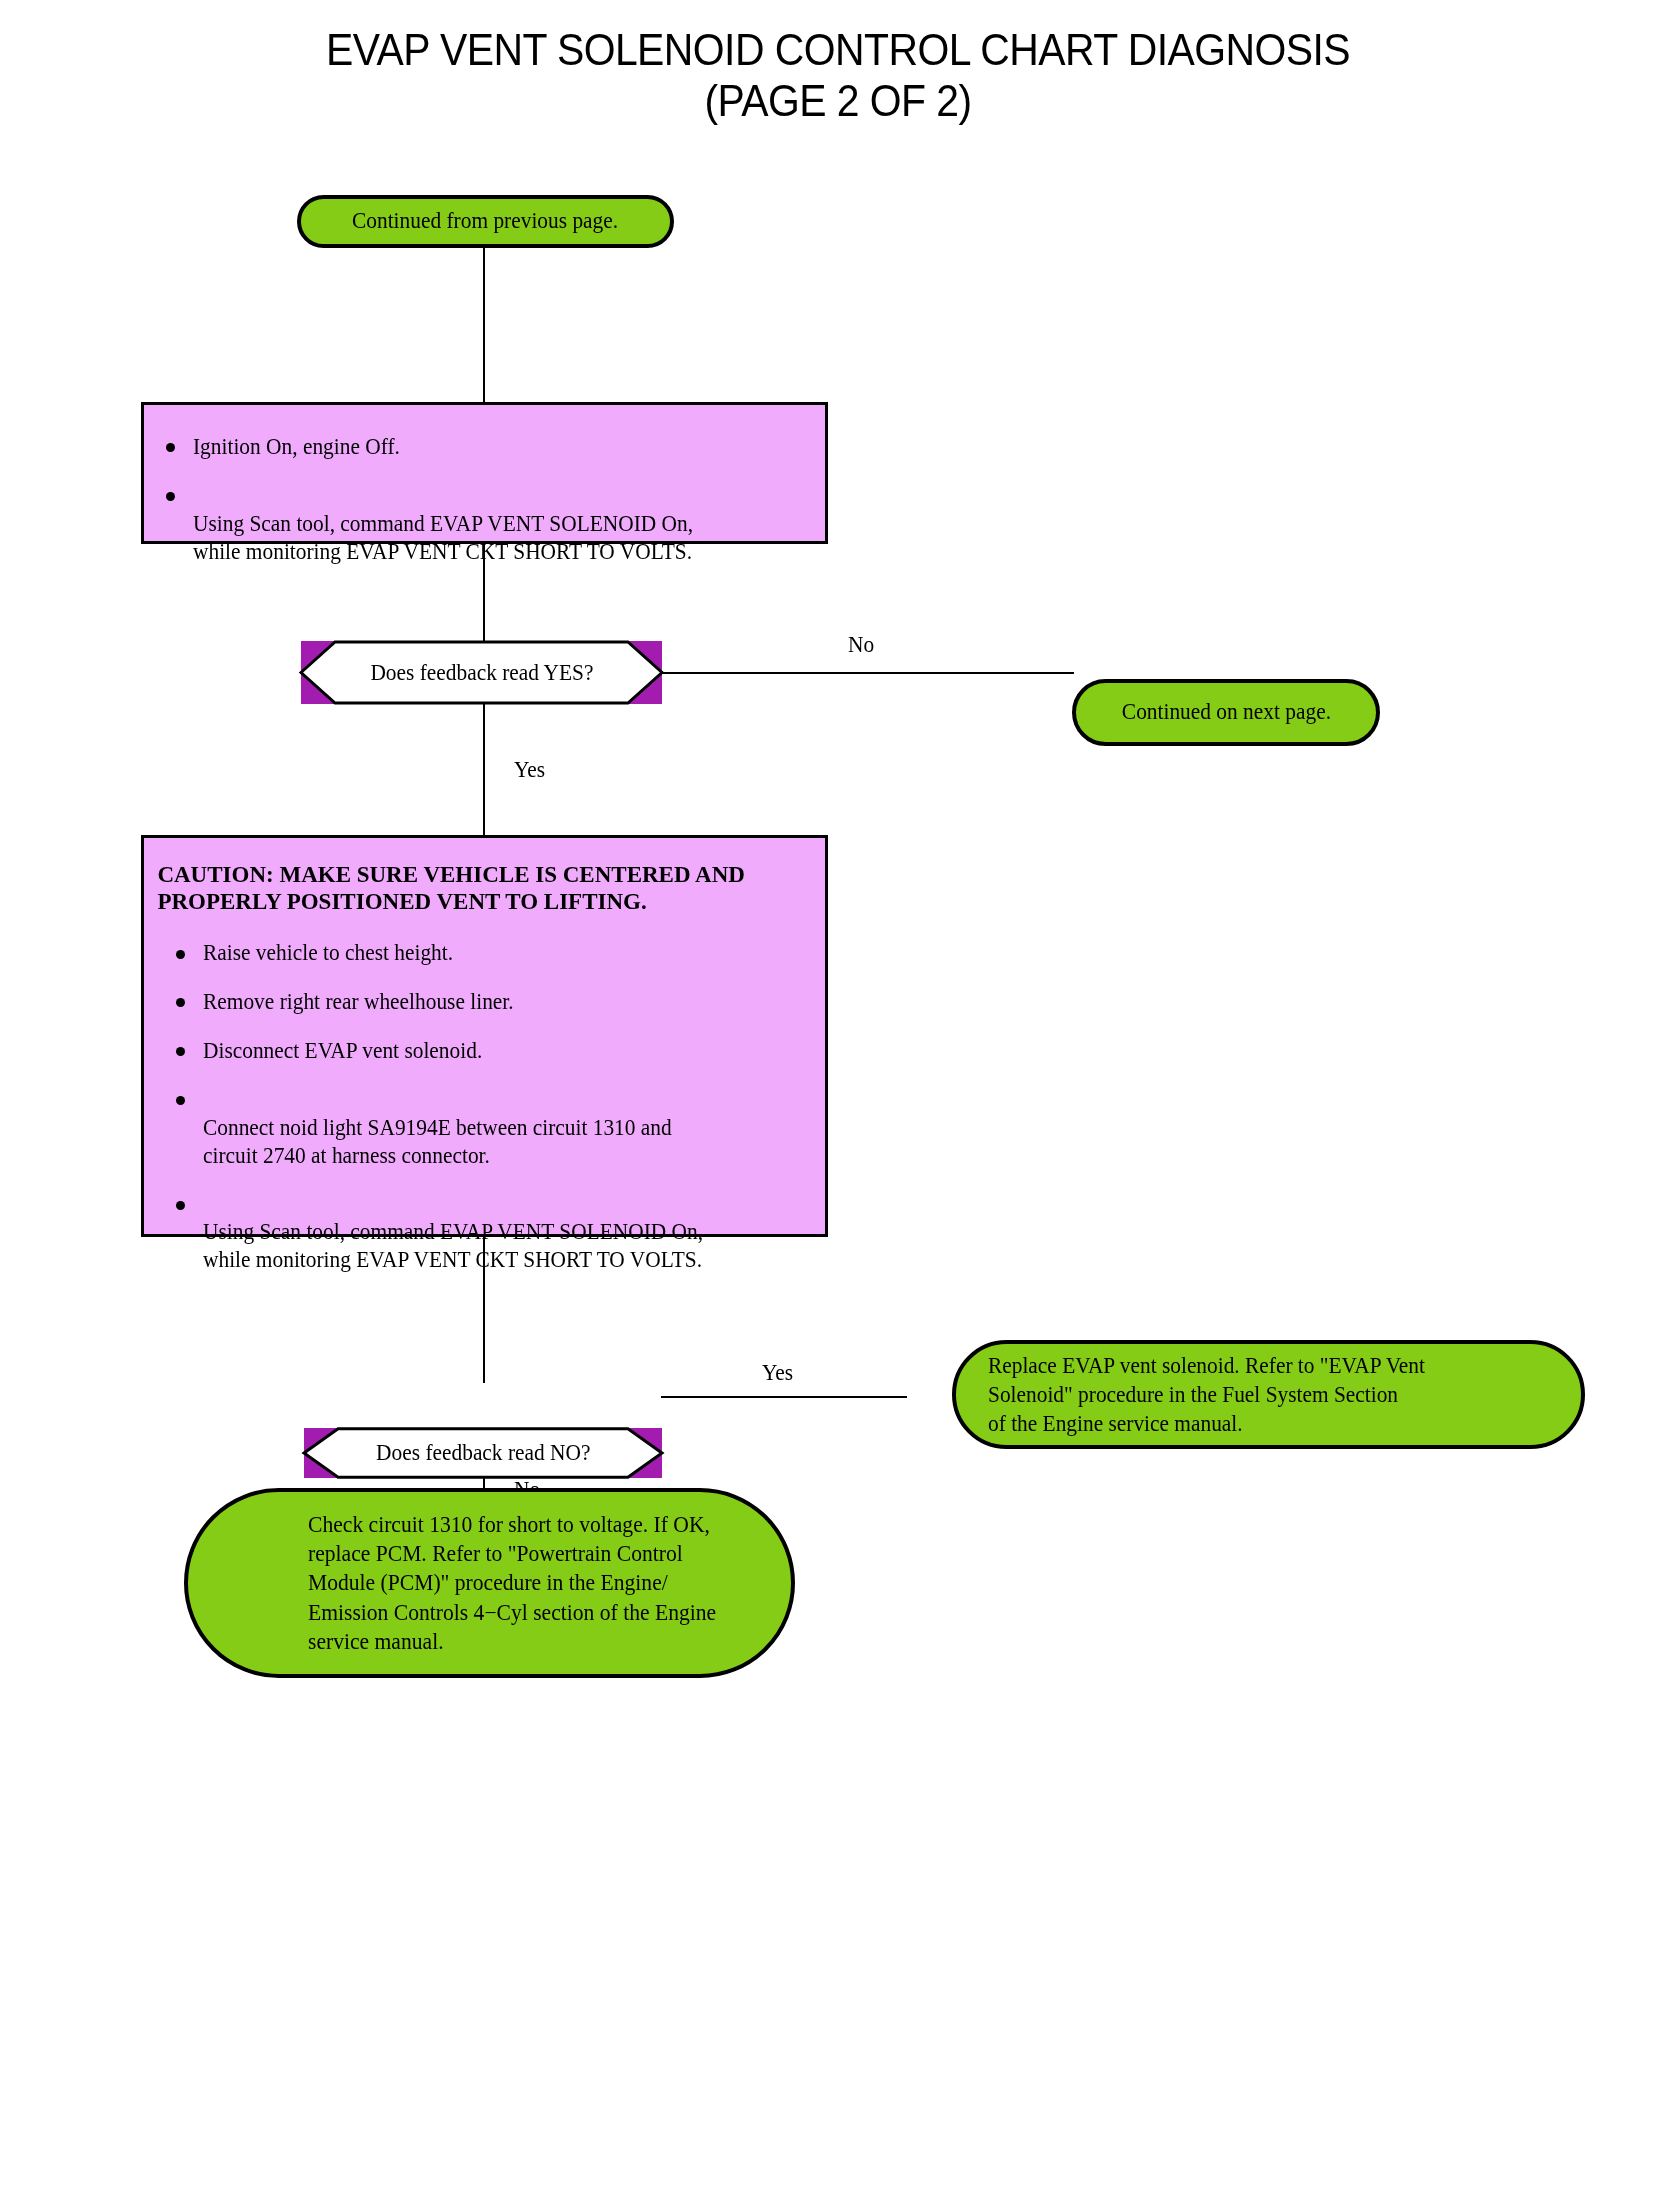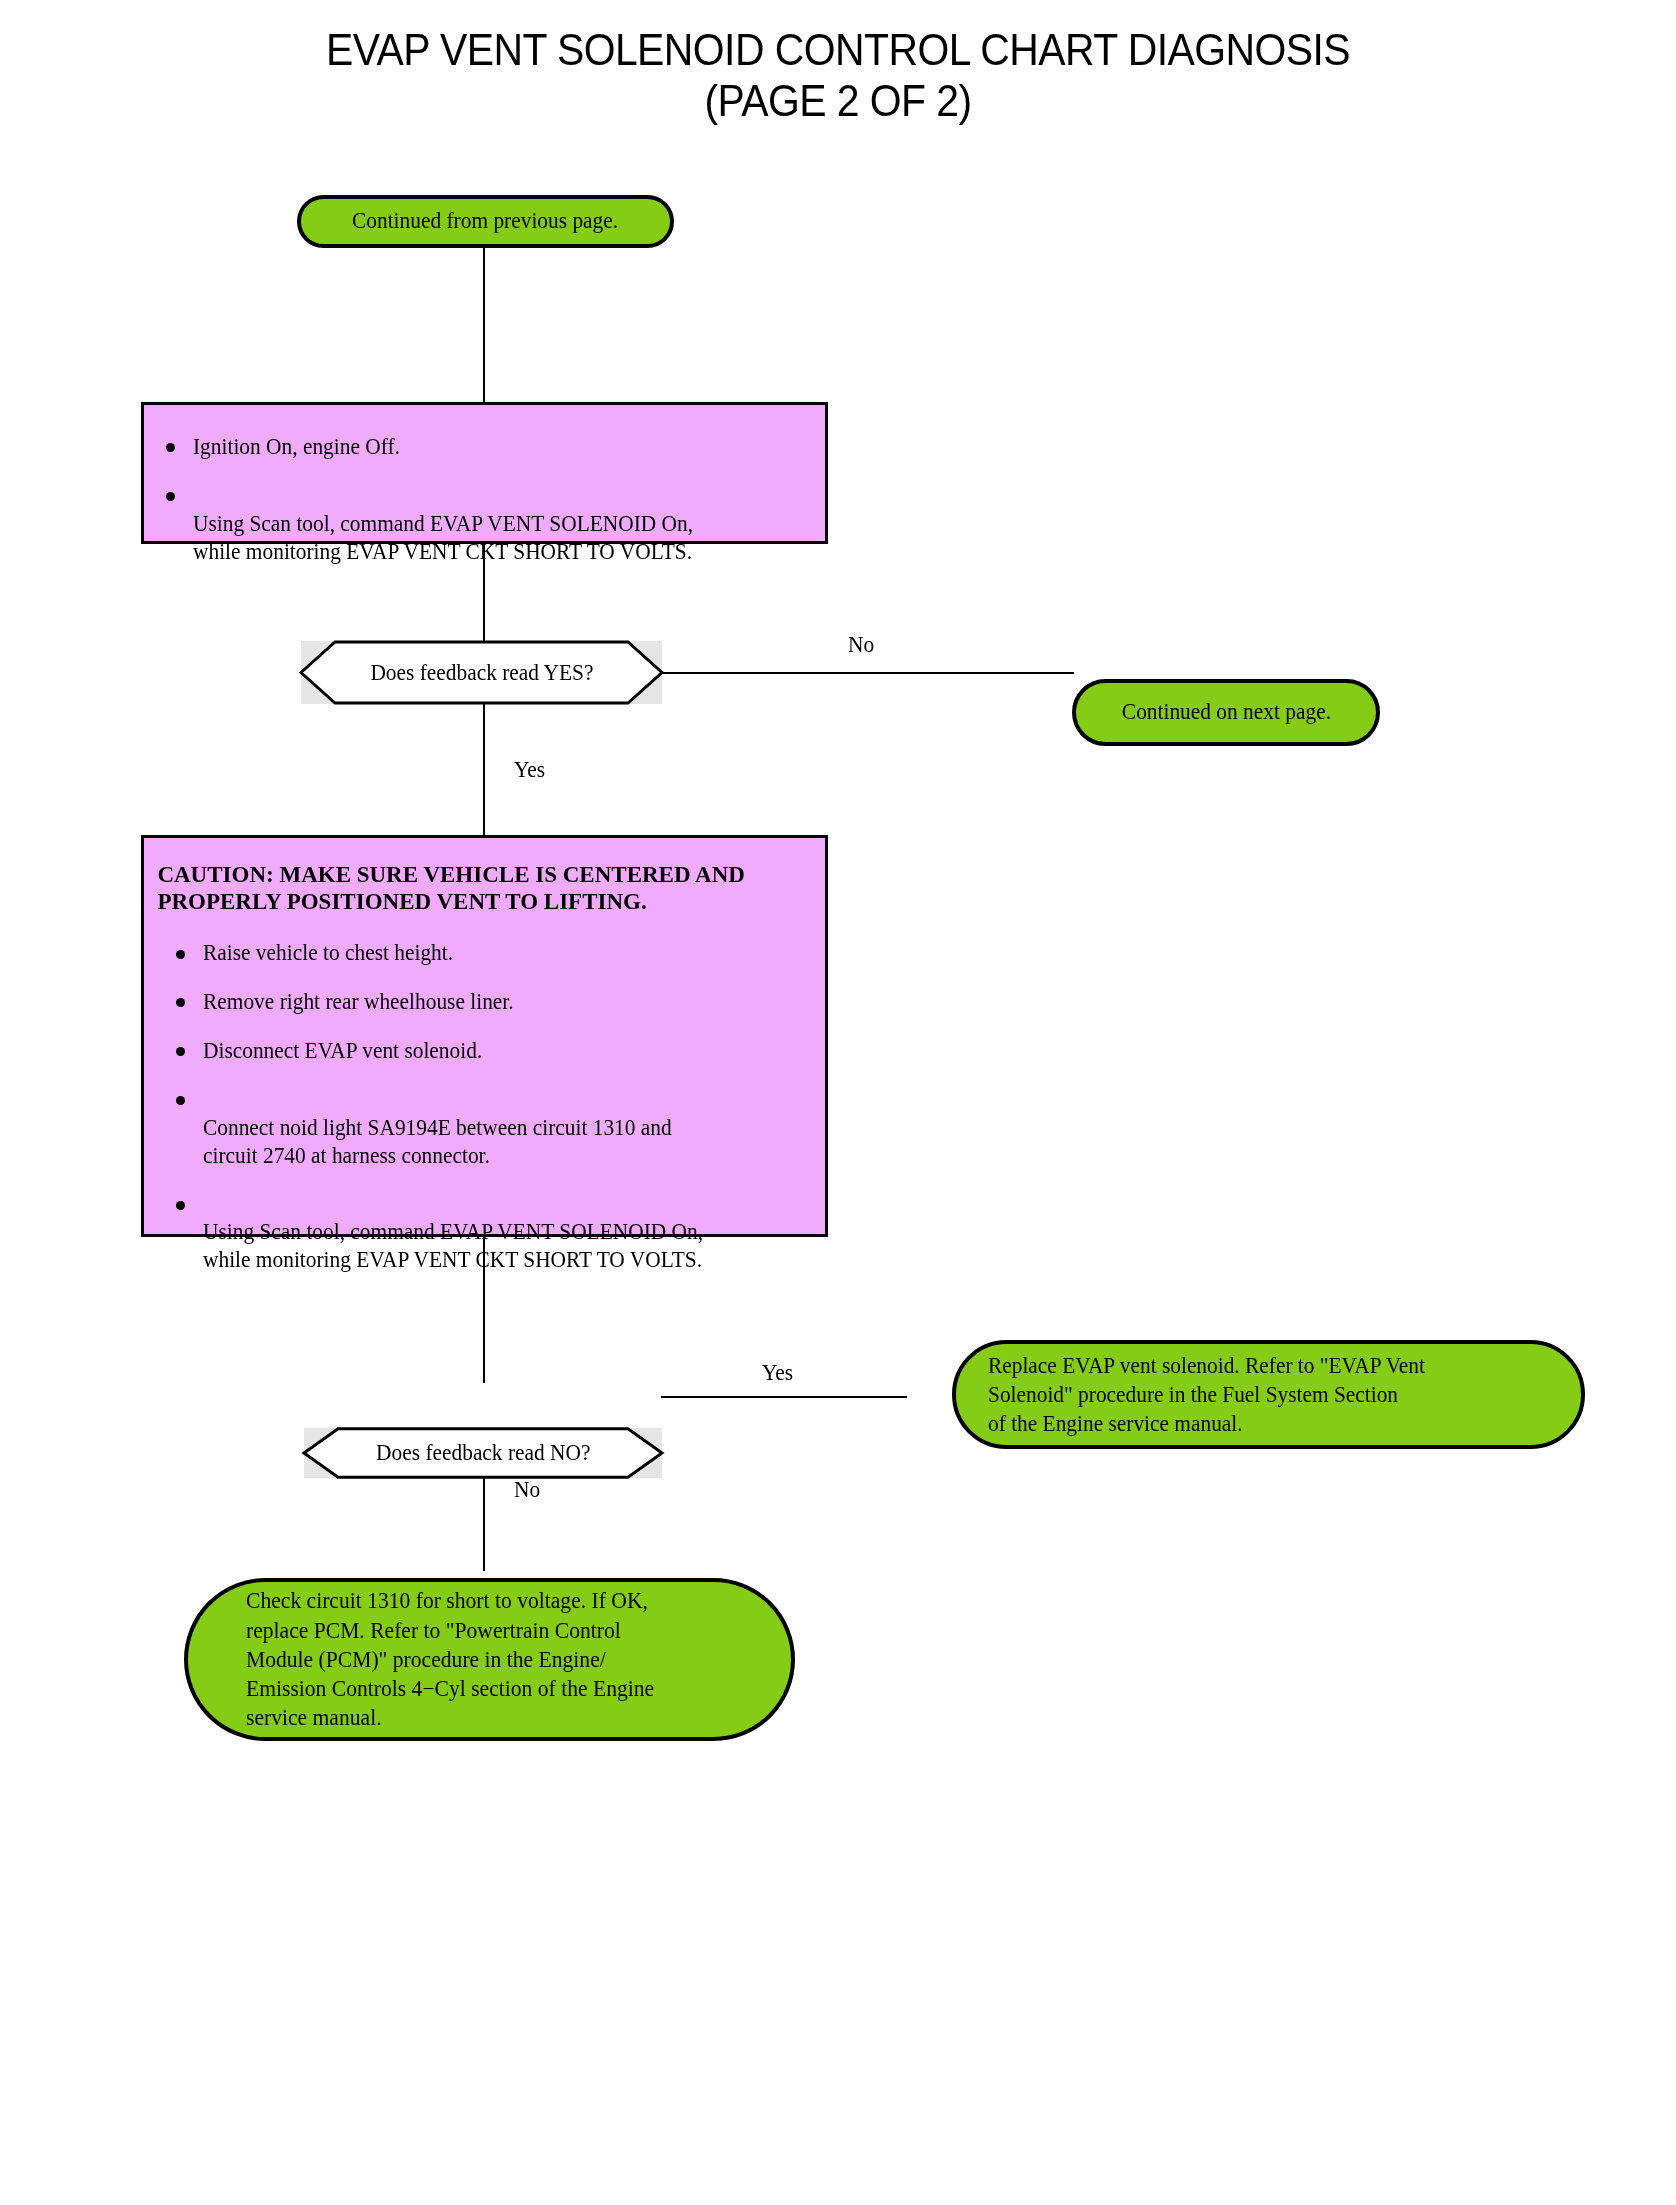--- a/index.html
+++ b/index.html
@@ -27,21 +27,21 @@
   .rect-box{
     position:absolute;box-sizing:border-box;
     border:3.6px solid #000;background:#f0abfc;
   }
   .stadium{
     position:absolute;box-sizing:border-box;background:#84cc16;
     border:4.3px solid #000;border-radius:607px;
     display:flex;align-items:center;
   }
   .hexagon{
-    position:absolute;background:#e5e5e5;
+    position:absolute;background:#a21caf;
     display:flex;align-items:center;justify-content:center;
   }
   .hexagon svg{position:absolute;inset:0;width:100%;height:100%;overflow:visible;}
   .hex-label{position:relative;z-index:2;font-size:23px;white-space:nowrap;
     transform:scaleX(0.93);transform-origin:50% 50%;}
 
   
   .body-text{font-size:23px;line-height:1.22;}
   .squeeze{display:inline-block;transform:scaleX(0.93);transform-origin:0 50%;}
 
@@ -157,21 +157,21 @@
   <div class="edge-label" style="left:762px;top:1360px;">Yes</div>
 
   <div class="stadium" style="left:952px;top:1340px;width:633px;height:109px;padding:0 32px;">
     <span class="term-text" style="transform:scaleX(0.95);transform-origin:0 50%;display:inline-block;">Replace EVAP vent solenoid. Refer to "EVAP Vent
 Solenoid" procedure in the Fuel System Section
 of the Engine service manual.</span>
   </div>
 
   <div class="edge-label" style="left:514px;top:1477px;">No</div>
 
-  <div class="stadium" style="left:184px;top:1578px;width:611px;height:163px;padding:0 58px;border-radius:97px;">
+  <div class="stadium" style="left:184px;top:1488px;width:611px;height:190px;padding:0 58px;border-radius:97px;justify-content:flex-end;">
     <span class="term-text" style="transform:scaleX(0.96);transform-origin:0 50%;display:inline-block;">Check circuit 1310 for short to voltage. If OK,
 replace PCM. Refer to "Powertrain Control
 Module (PCM)" procedure in the Engine/
 Emission Controls 4−Cyl section of the Engine
 service manual.</span>
   </div>
 
 </div>
 
 

